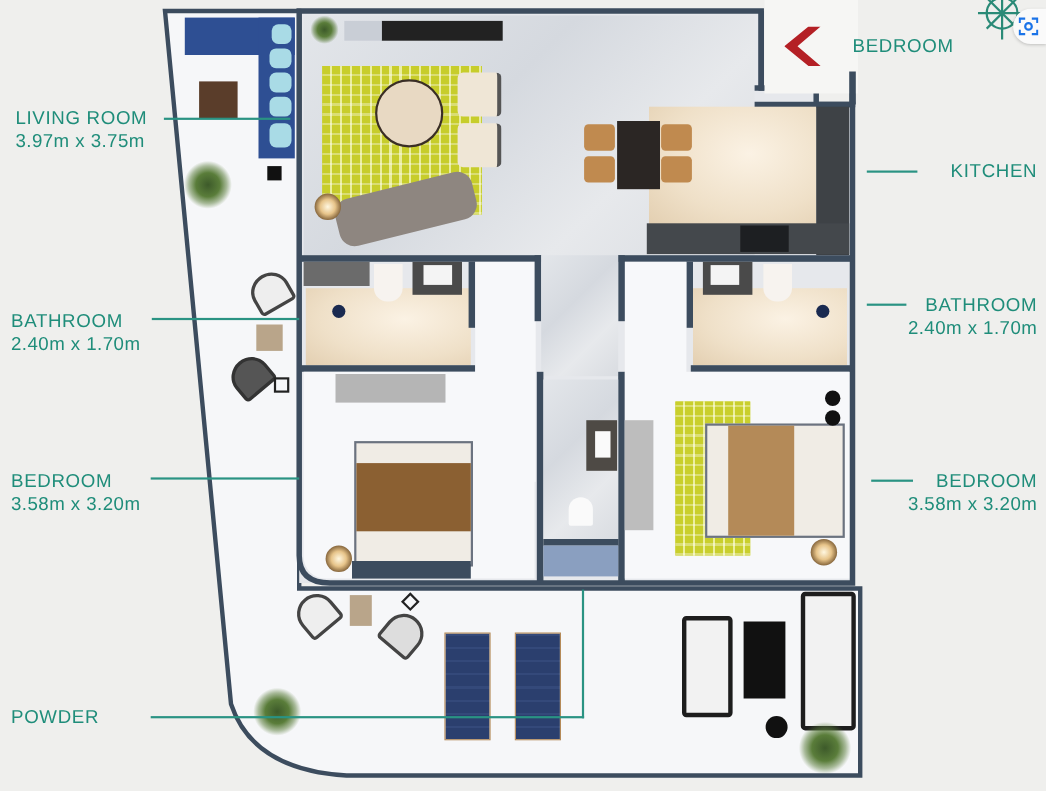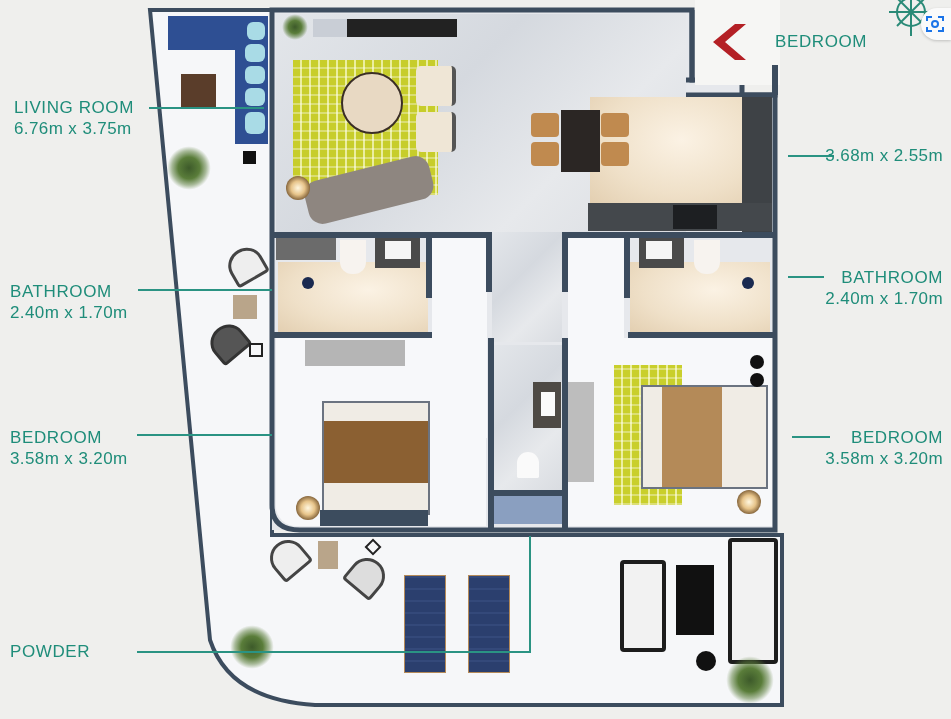--- a/index.html
+++ b/index.html
@@ -166,27 +166,27 @@
 </svg>
 <div class="lens-btn">
   <svg class="abs" style="left:5px;top:7px" width="18" height="18">
     <path d="M1 6 V2 H6 M12 2 H17 V6 M17 12 V16 H12 M6 16 H1 V12" stroke="#1a73e8" stroke-width="2" fill="none"></path>
     <circle cx="9" cy="9" r="3" stroke="#1a73e8" stroke-width="2" fill="none"></circle>
   </svg>
 </div>
 
 <div class="label lbl-left" style="left:14px;top:97px;width:126px;">
   <span class="name">LIVING ROOM</span>
-  <span class="dim">6.76m x 3.75m</span>
+  <span class="dim">3.97m x 3.75m</span>
 </div>
 <div class="leader" style="left:149px;top:107px;width:115px;"></div>
 
 <div class="leader" style="left:788px;top:155px;width:46px;"></div>
 <div class="label lbl-right" style="left:800px;top:145px;width:143px;">
-  <span class="dim">3.68m x 2.55m</span>
+  <span class="name">KITCHEN</span>
 </div>
 
 <div class="label lbl-left" style="left:10px;top:281px;width:121px;">
   <span class="name">BATHROOM</span>
   <span class="dim">2.40m x 1.70m</span>
 </div>
 <div class="leader" style="left:138px;top:289px;width:134px;"></div>
 
 <div class="leader" style="left:788px;top:276px;width:36px;"></div>
 <div class="label lbl-right" style="left:800px;top:267px;width:143px;">

